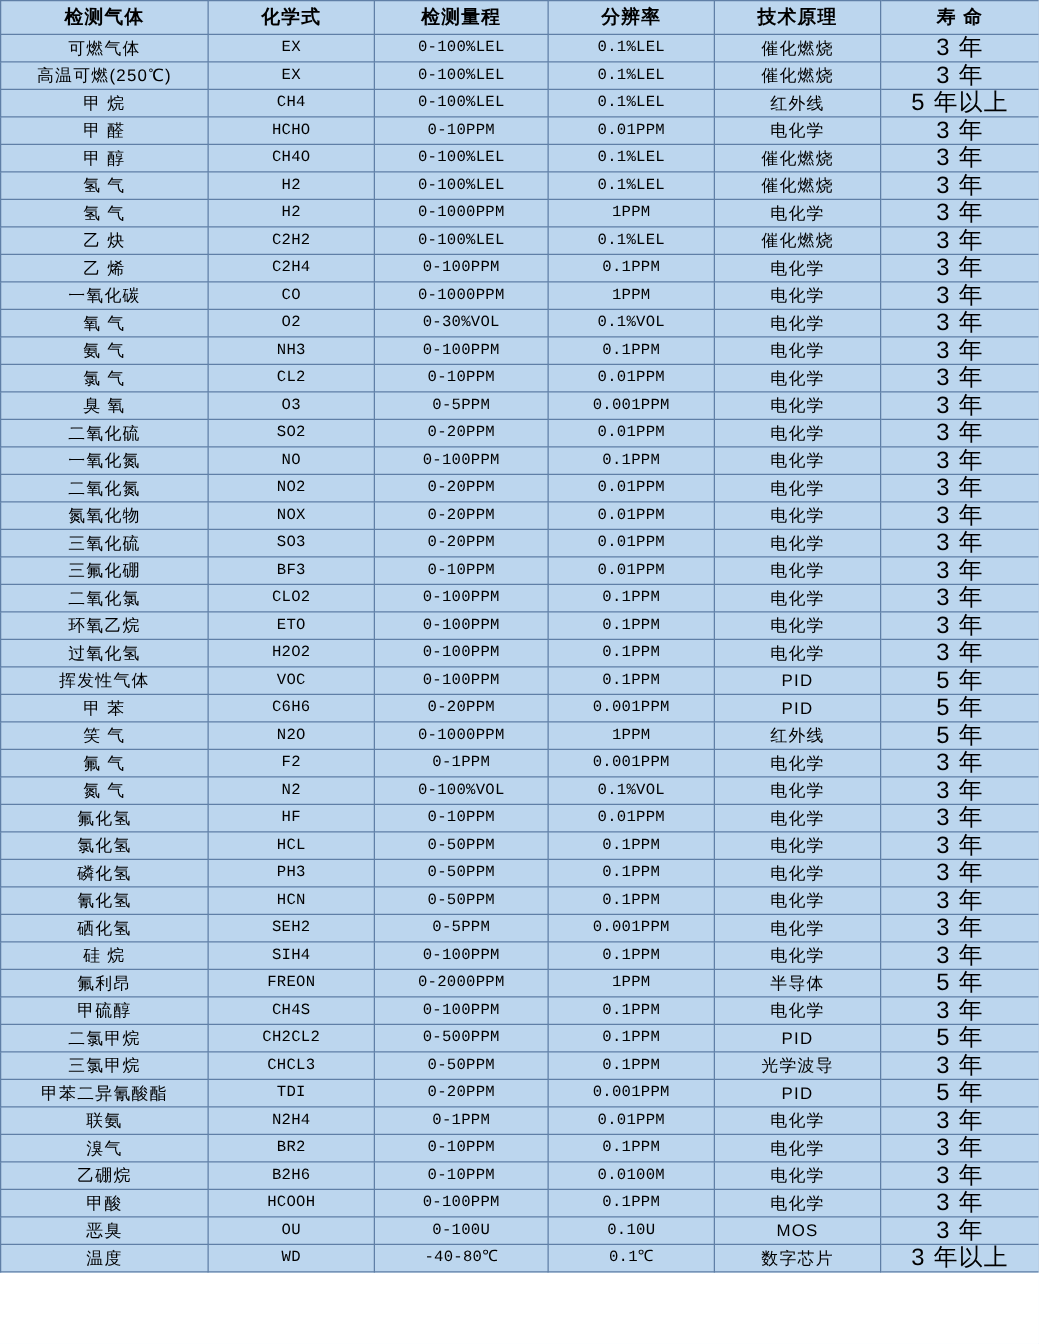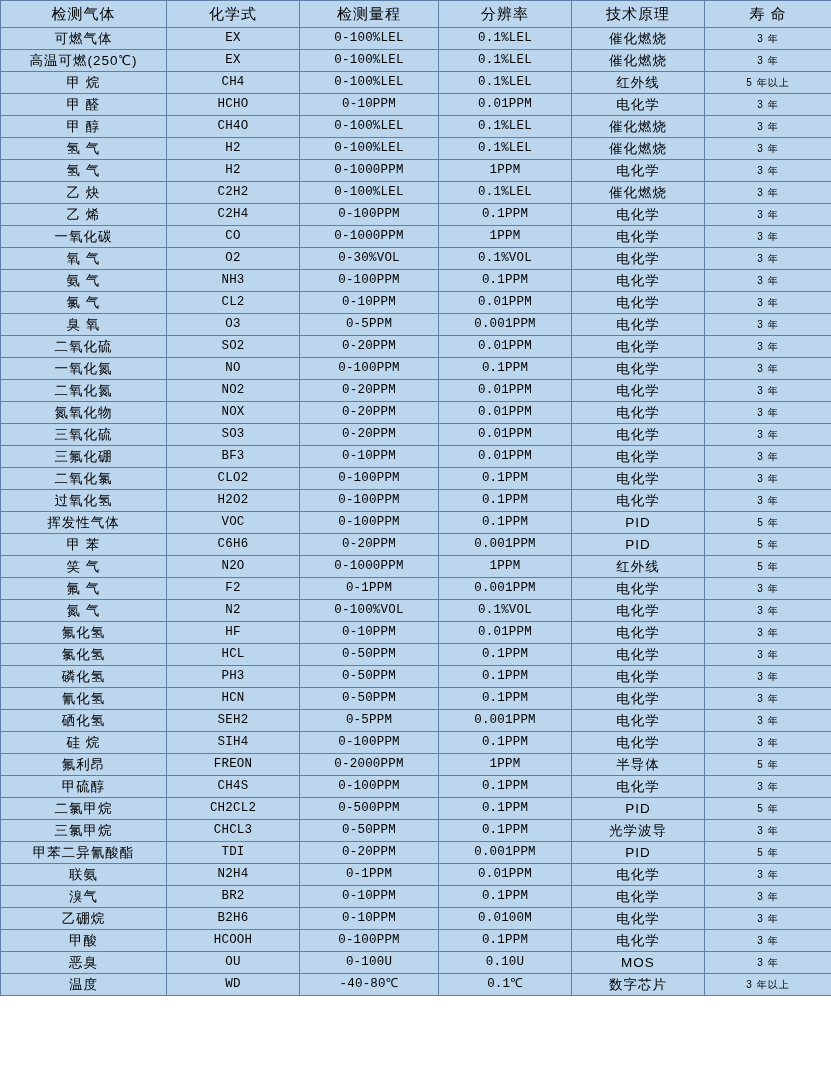--- a/index.html
+++ b/index.html
@@ -40,37 +40,37 @@
     padding: 0;
     height: 21px;
     line-height: 21px;
     overflow: hidden;
     white-space: nowrap;
   }
   table.gas-table thead th {
     height: 26px;
     line-height: 26px;
     font-size: 15px;
-    font-weight: normal;
+    font-weight: bold;
     letter-spacing: 1px;
   }
   table.gas-table tbody td {
     font-size: 13px;
   }
   table.gas-table tbody td.cn {
     font-size: 13.5px;
     letter-spacing: 1px;
   }
   table.gas-table tbody td.mono {
     font-family: "Liberation Mono", "DejaVu Sans Mono", monospace;
     font-size: 12.5px;
     letter-spacing: 0.2px;
   }
   table.gas-table tbody td.life {
-    font-size: 10px;
+    font-size: 19px;
     letter-spacing: 1px;
   }
 </style>
 </head>
 <body>
 
 <div id="sheet">
   <table class="gas-table">
     <colgroup>
       <col class="c0">
@@ -253,20 +253,28 @@
         </tr>
         <tr>
           <td class="cn">二氧化氯</td>
           <td class="mono">CLO2</td>
           <td class="mono">0-100PPM</td>
           <td class="mono">0.1PPM</td>
           <td class="cn">电化学</td>
           <td class="life">3 年</td>
         </tr>
         <tr>
+          <td class="cn">环氧乙烷</td>
+          <td class="mono">ETO</td>
+          <td class="mono">0-100PPM</td>
+          <td class="mono">0.1PPM</td>
+          <td class="cn">电化学</td>
+          <td class="life">3 年</td>
+        </tr>
+        <tr>
           <td class="cn">过氧化氢</td>
           <td class="mono">H2O2</td>
           <td class="mono">0-100PPM</td>
           <td class="mono">0.1PPM</td>
           <td class="cn">电化学</td>
           <td class="life">3 年</td>
         </tr>
         <tr>
           <td class="cn">挥发性气体</td>
           <td class="mono">VOC</td>

